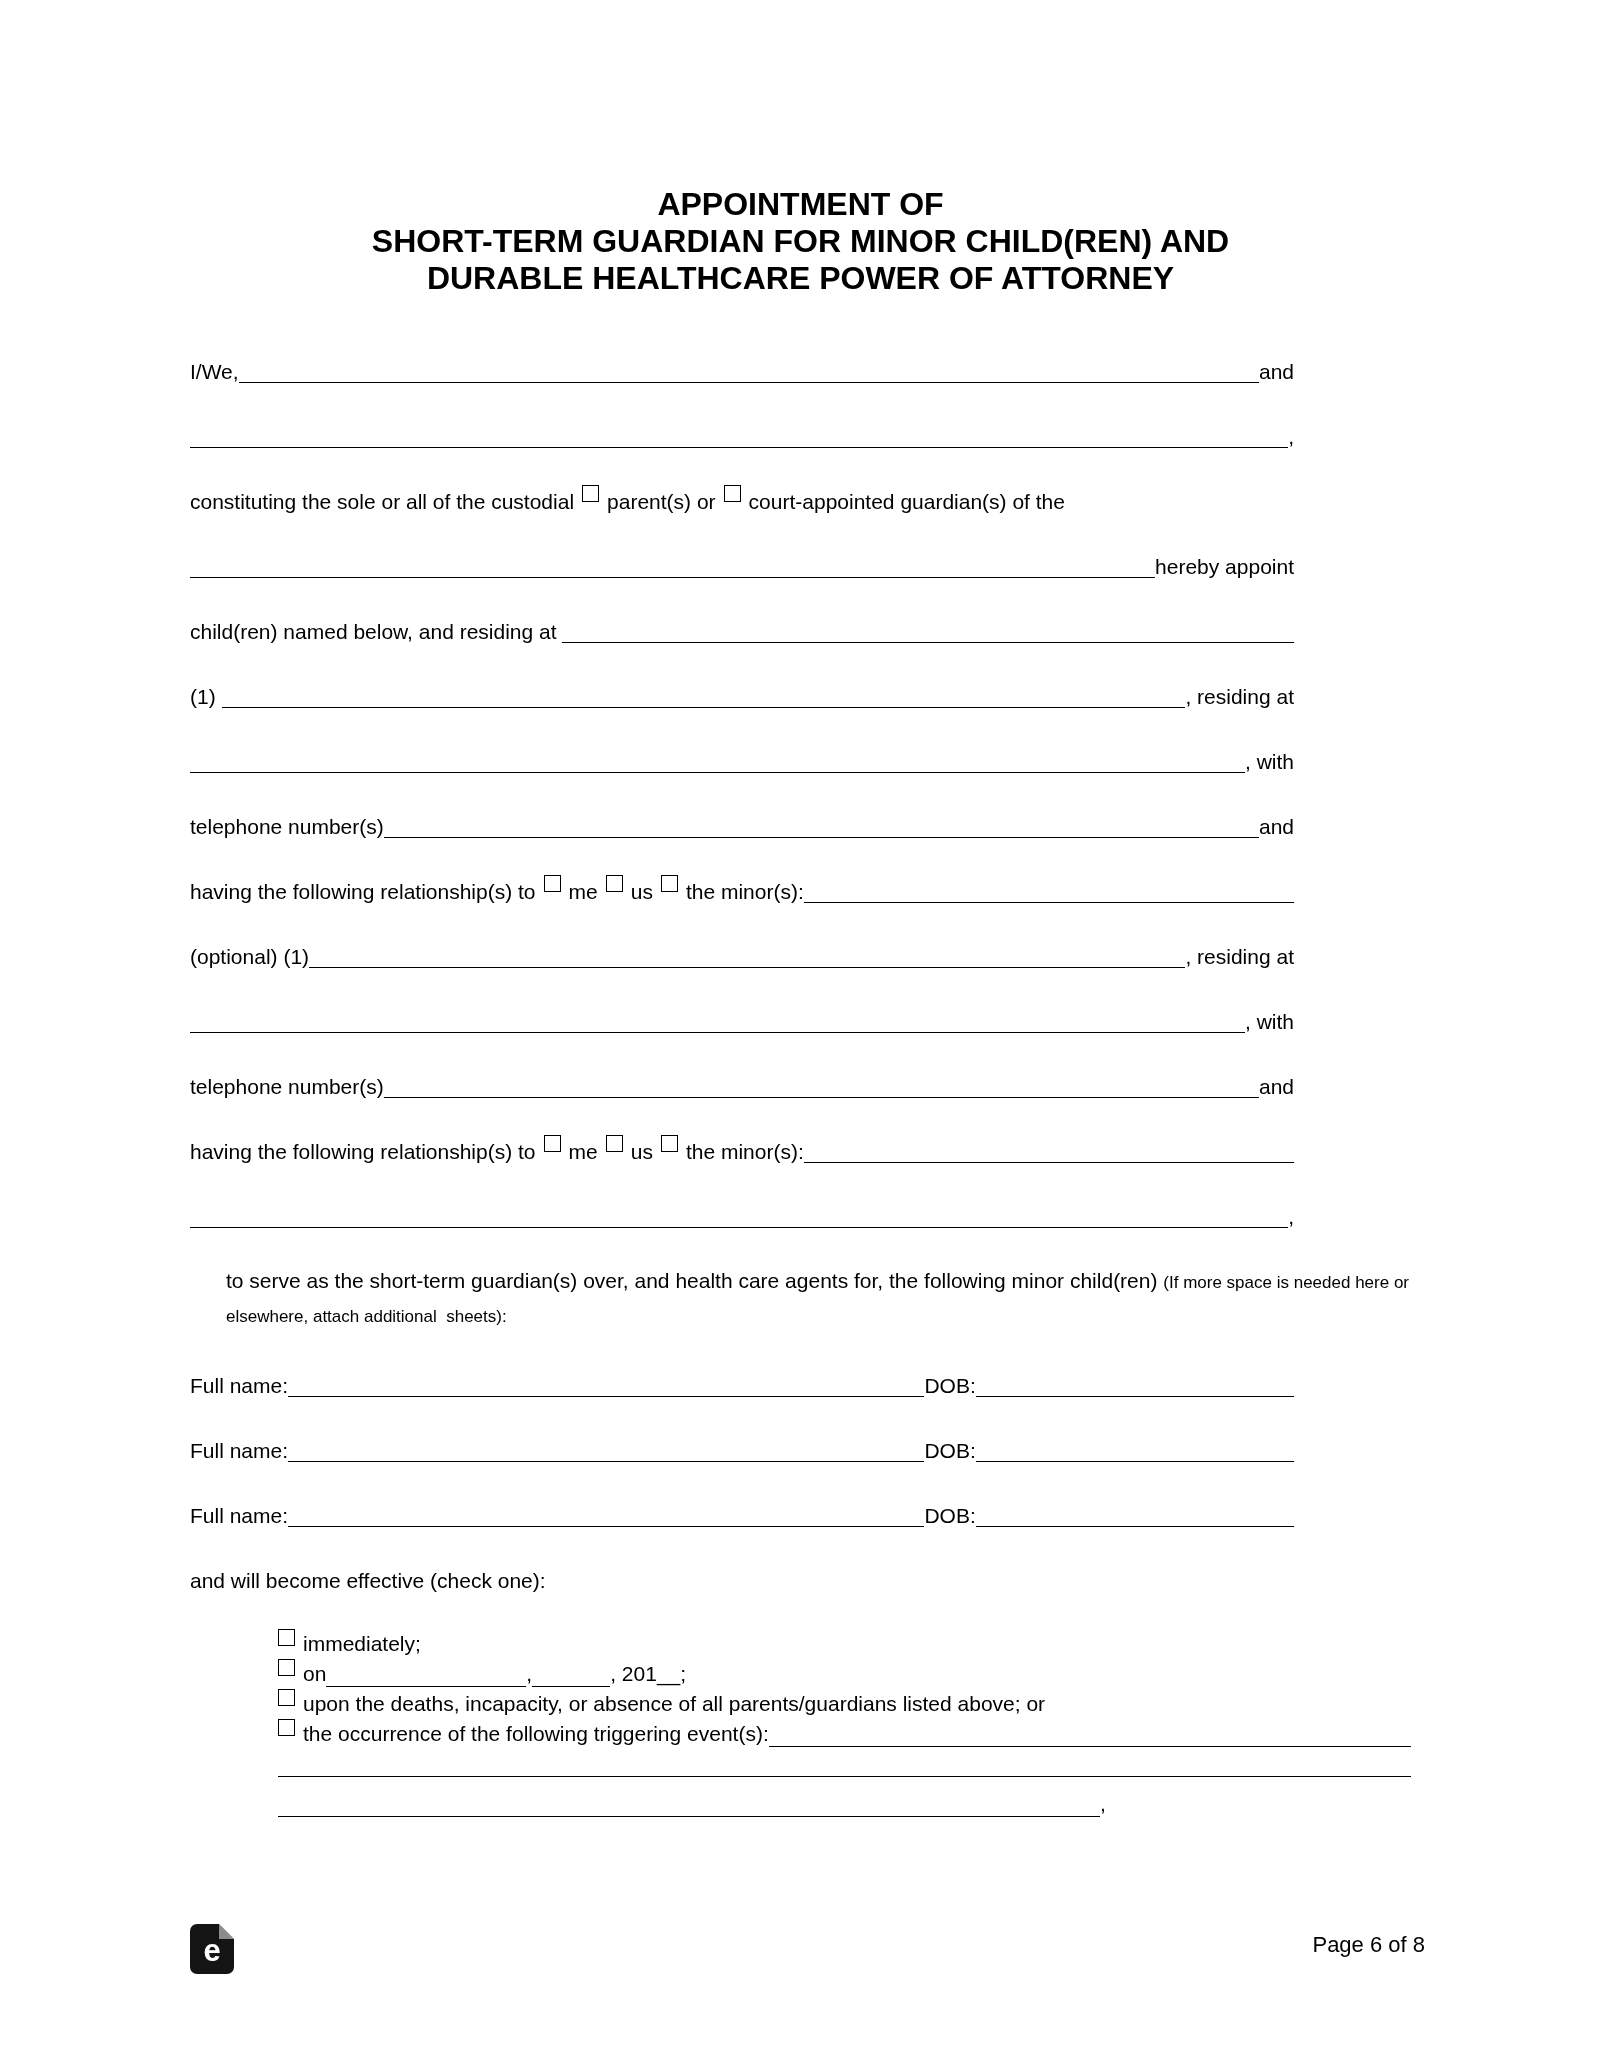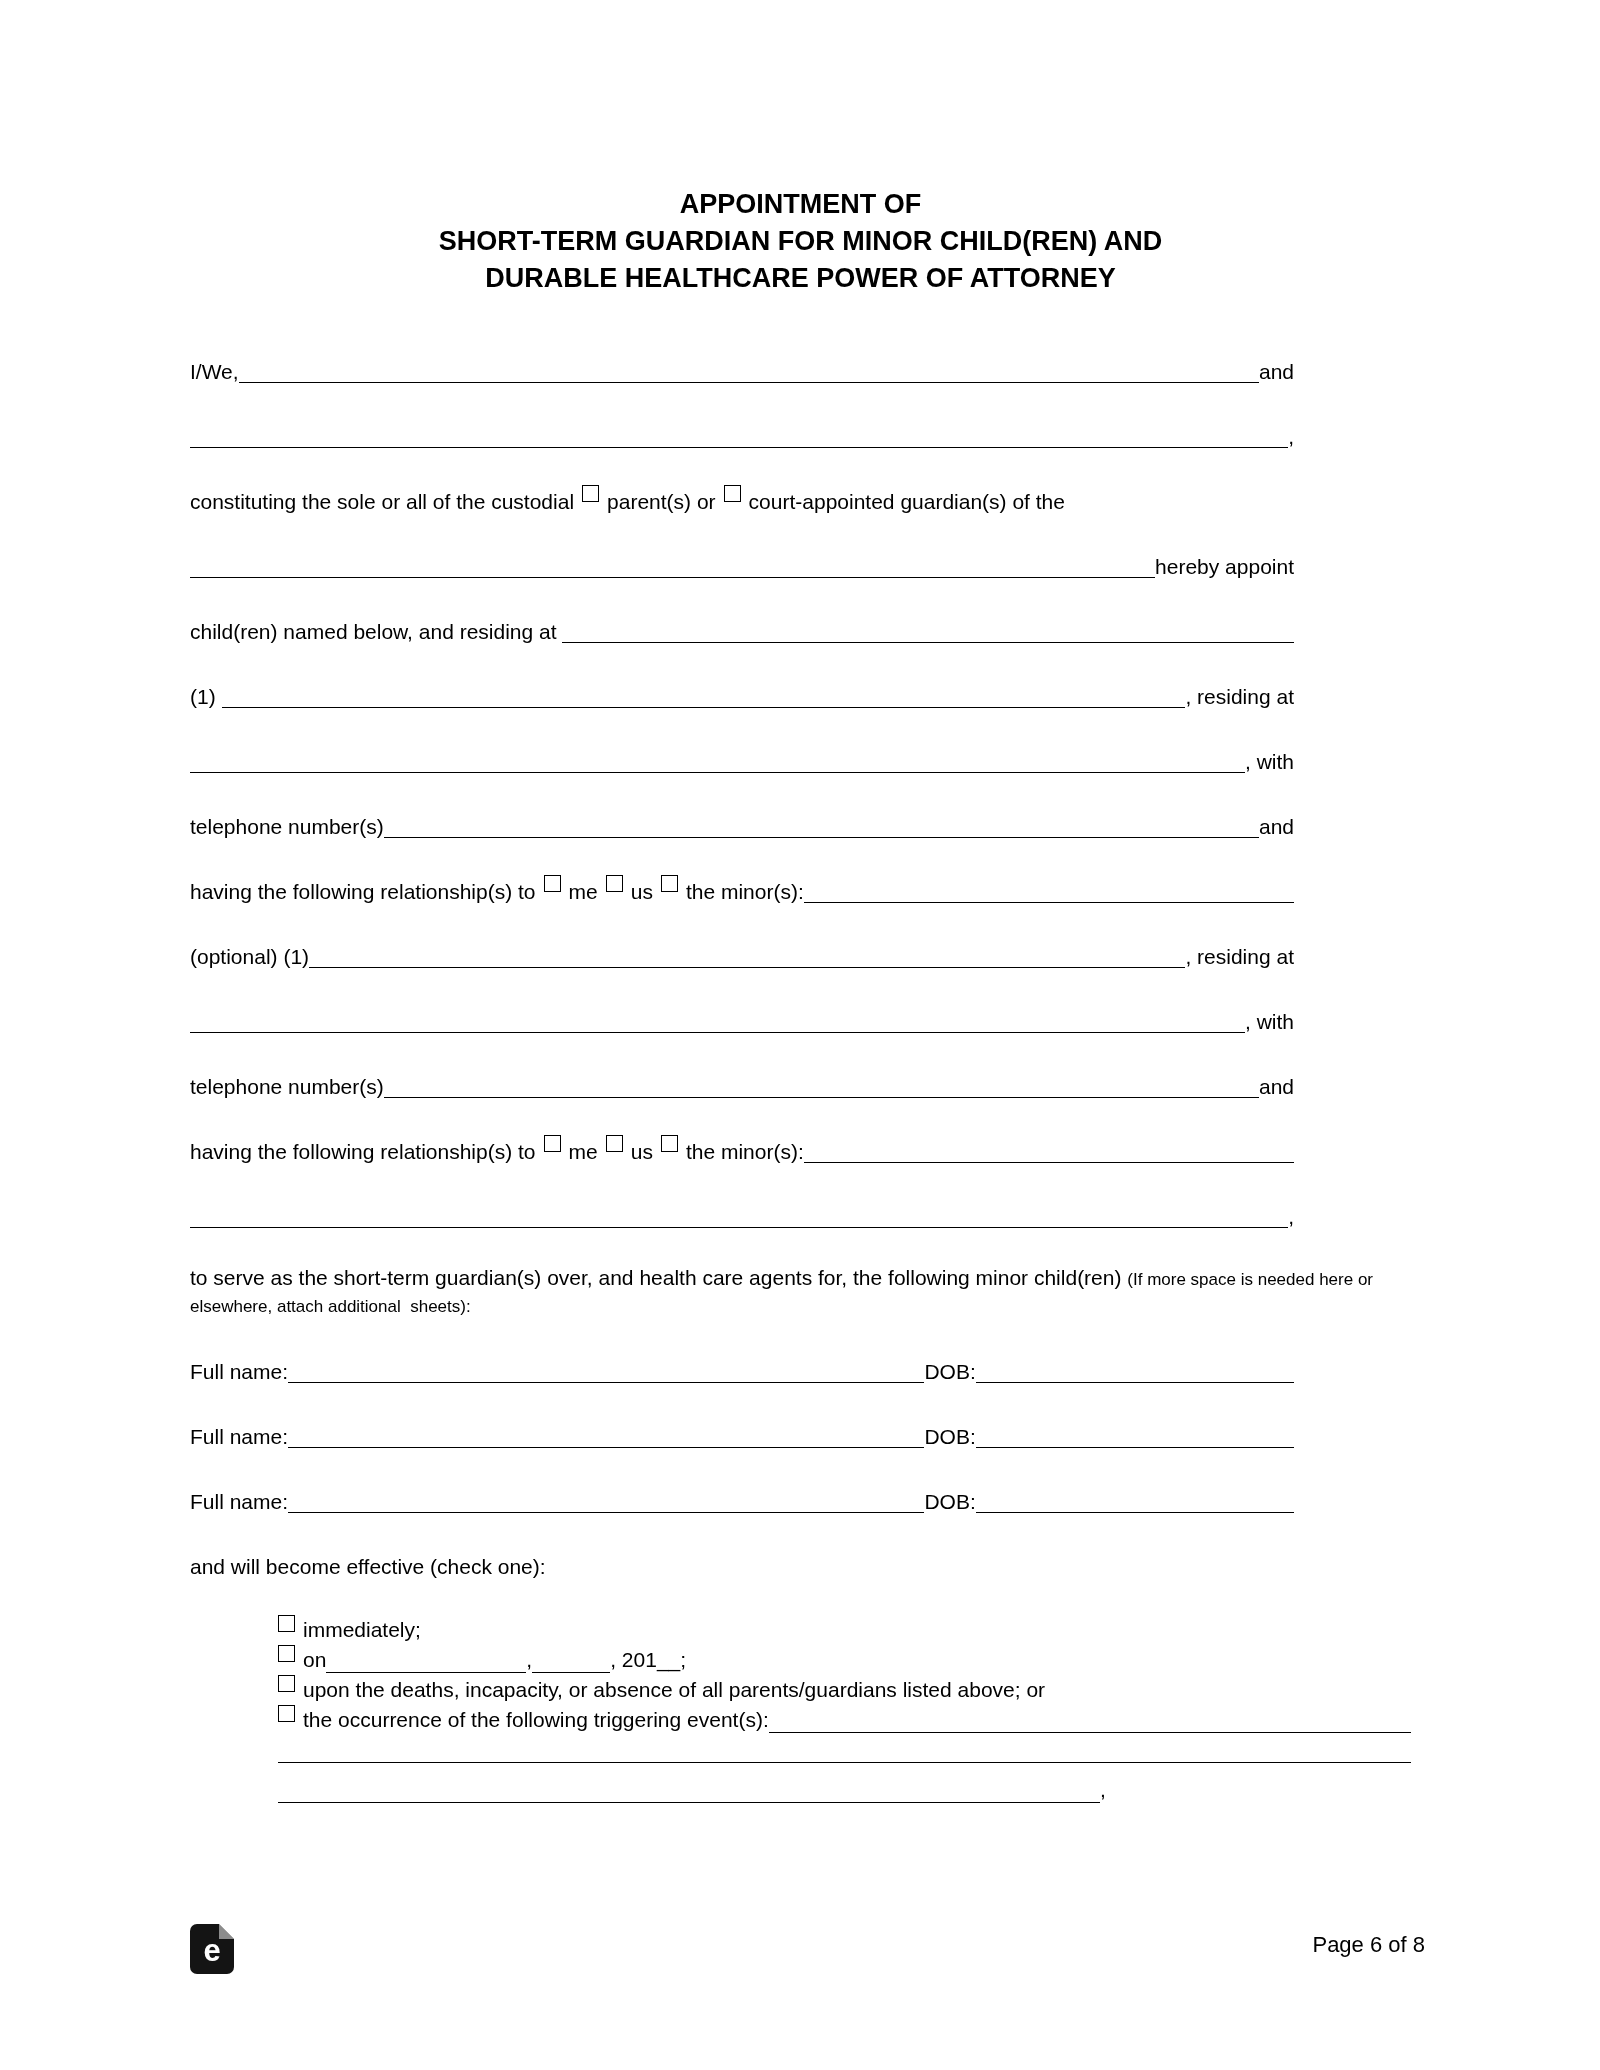--- a/index.html
+++ b/index.html
@@ -9,21 +9,21 @@
     background:#ffffff;
     box-sizing:border-box;
     padding:186px 189px 0 190px;
     font-family:"Liberation Sans","DejaVu Sans",sans-serif;
     color:#000;
     overflow:hidden;
   }
   .title {
     text-align:center;
     font-weight:bold;
-    font-size:27px;
+    font-size:32px;
     line-height:37px;
     margin-bottom:58px;
   }
   .line {
     display:flex;
     align-items:flex-start;
     width:1104px;
     min-height:33px;
     margin-bottom:32px;
     font-size:21px;
@@ -42,22 +42,23 @@
     box-sizing:border-box;
     margin:0 8px 7px 8px;
     flex:none;
     background:#fff;
   }
   .para {
     display:block;
     width:100%;
     min-height:0;
     font-size:21px;
-    line-height:25px;
+    line-height:32px;
     margin-bottom:36px;
+    margin-left:36px;
   }
   .para .seg-text { white-space:pre-wrap; }
   .small { font-size:17px; }
   .cb {
     width:auto;
     margin-left:88px;
     min-height:30px;
     line-height:30px;
     margin-bottom:0;
   }

